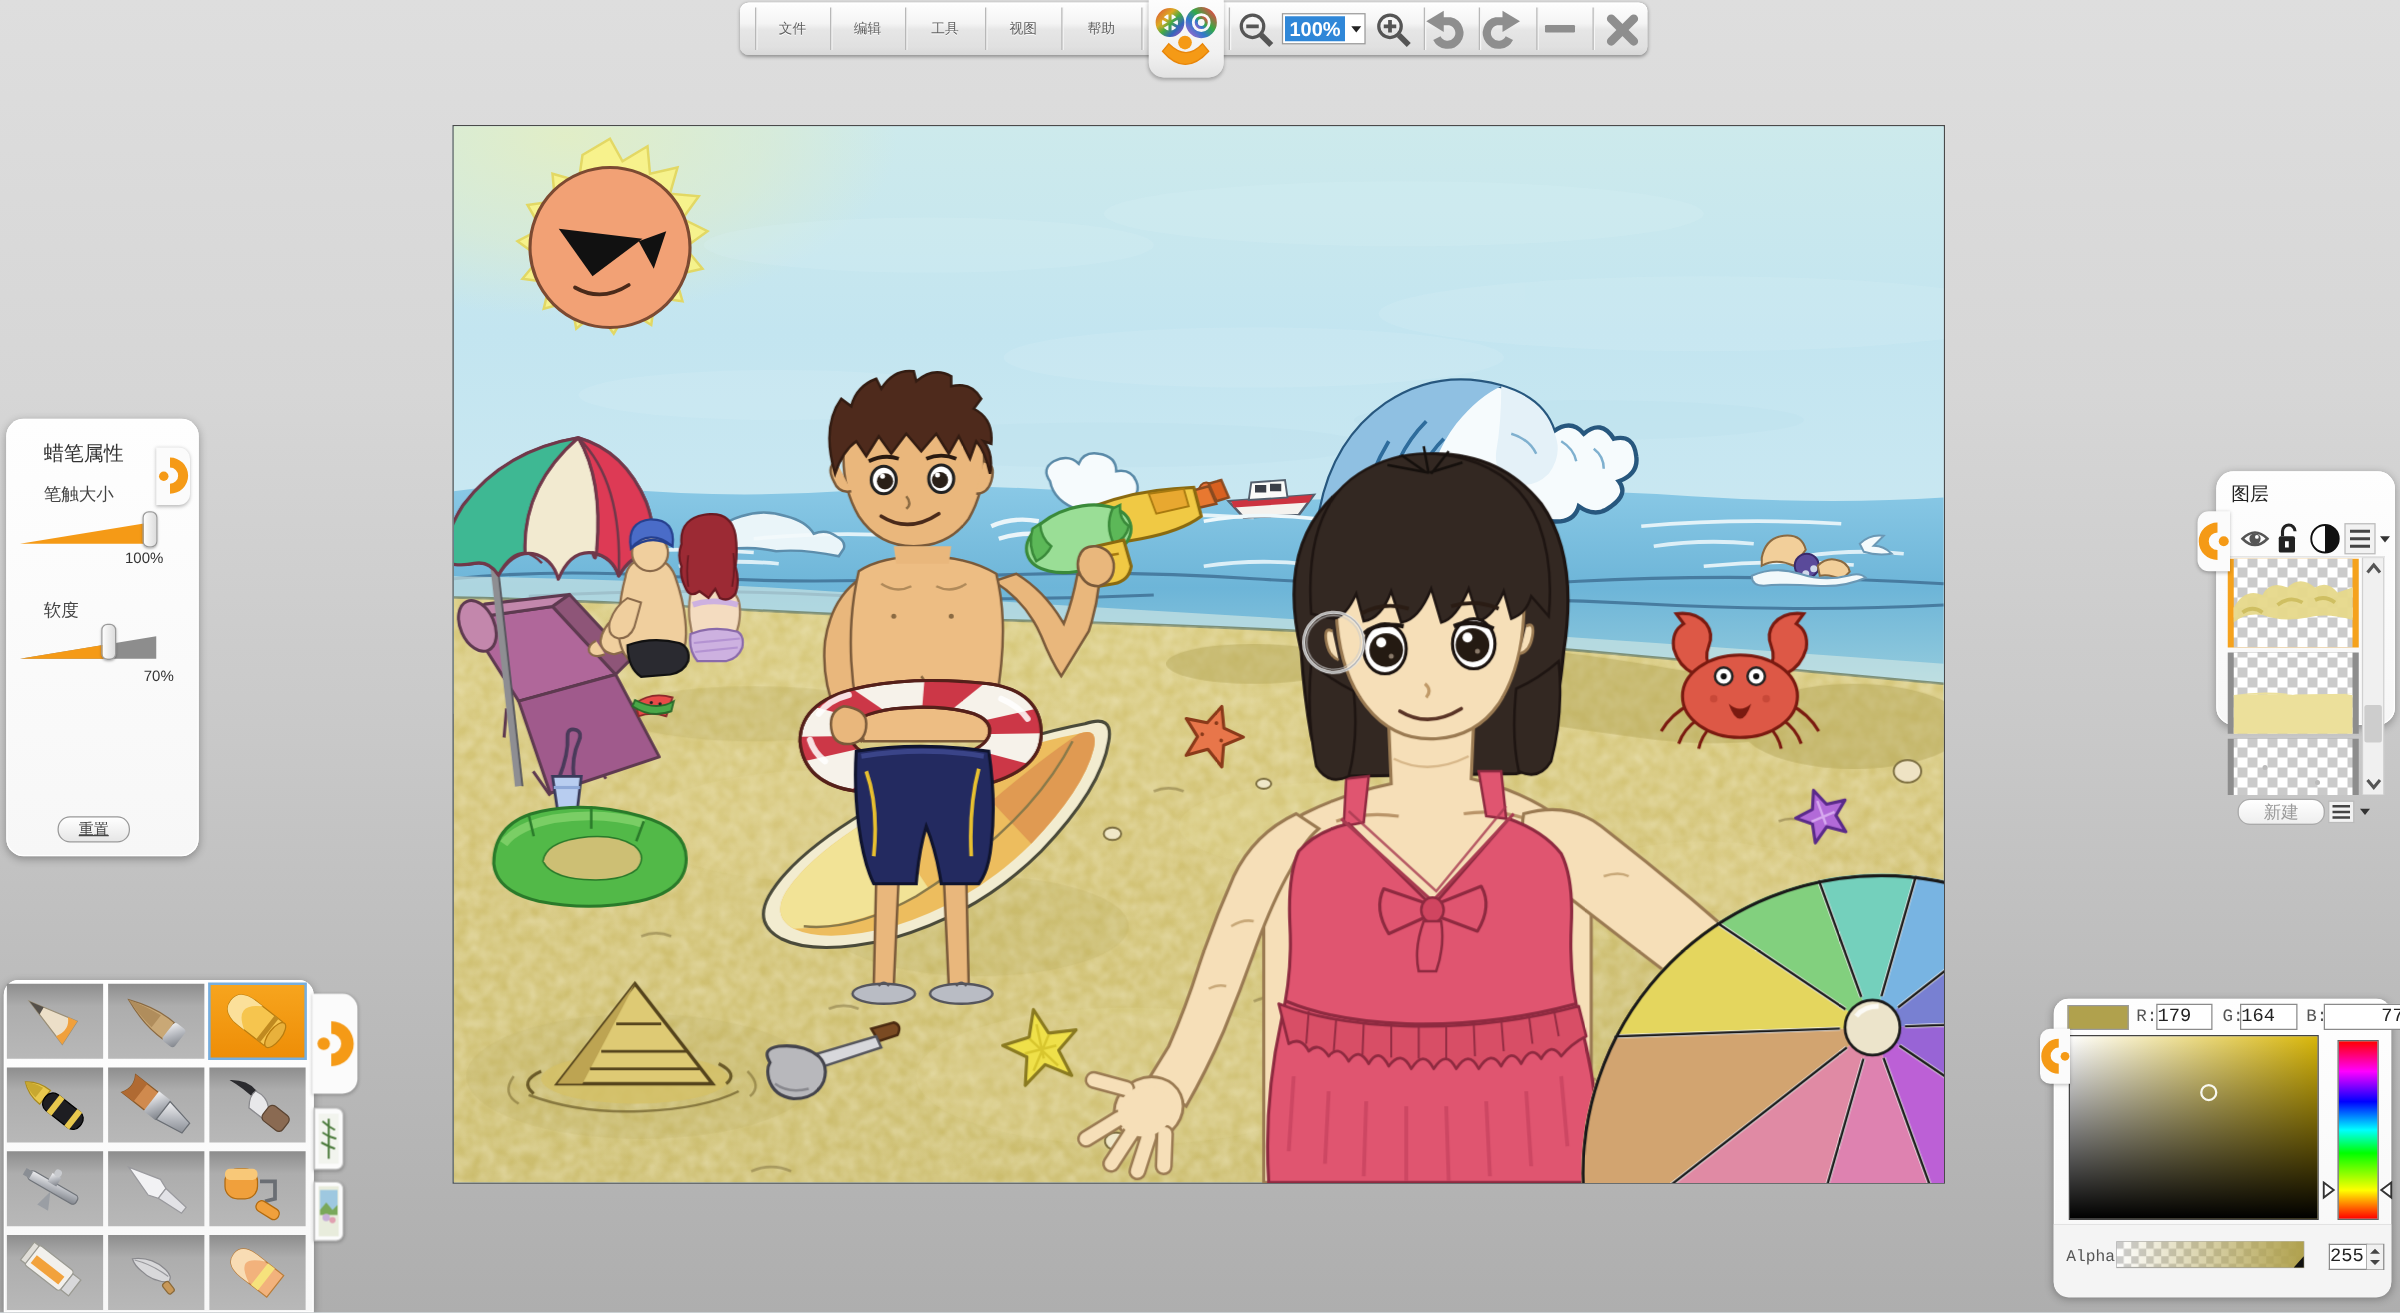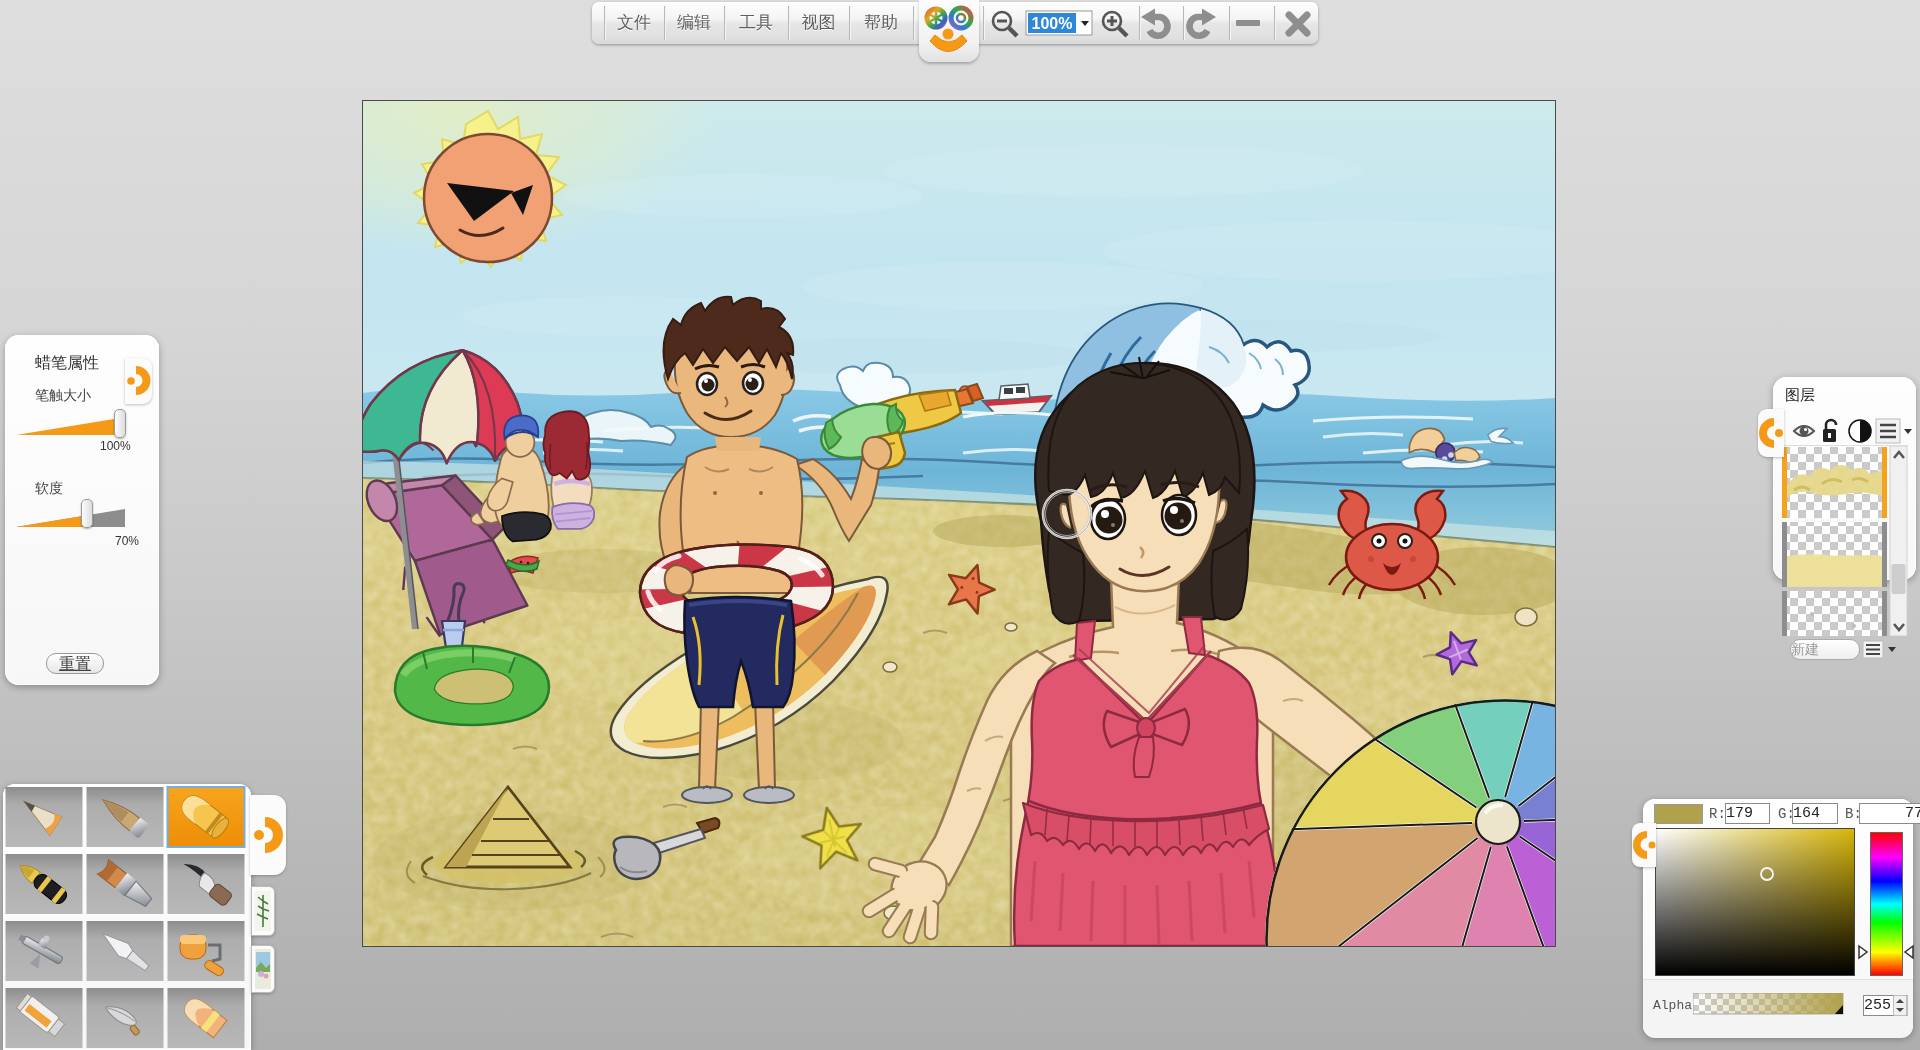--- a/index.html
+++ b/index.html
@@ -5,32 +5,32 @@
  font-family:"Liberation Sans",sans-serif;}
 body{background:linear-gradient(180deg,#dedede 0%,#d6d6d6 30%,#c9c9c9 55%,#b9b9b9 80%,#aeaeae 100%);position:relative;}
 .abs{position:absolute;}
 
 #canvasWrap{left:362px;top:100px;width:1192px;height:845px;border:1px solid #4a4a4a;background:#cfe9f2;}
 
 #toolbar{left:592px;top:2px;width:726px;height:42px;border-radius:7px;
  background:linear-gradient(180deg,#fefefe 0%,#f4f4f4 40%,#e6e6e6 52%,#e0e0e0 85%,#d8d8d8 100%);
  box-shadow:0 1px 3px rgba(0,0,0,.35), inset 0 1px 0 #fff;}
 .sep{position:absolute;top:4px;height:34px;width:1px;background:#b8b8b8;box-shadow:1px 0 0 #f5f5f5;}
-.menu{position:absolute;top:0;height:36px;line-height:42px;text-align:center;font-size:17px;color:#5f5f5f;text-shadow:0 1px 0 #fff;}
+.menu{position:absolute;top:0;height:36px;line-height:42px;text-align:center;font-size:11px;color:#5f5f5f;text-shadow:0 1px 0 #fff;}
 #logoTab{left:919px;top:0px;width:60px;height:62px;background:linear-gradient(180deg,#fdfdfd,#f1f1f1 70%,#e2e2e2);border-radius:0 0 12px 12px;box-shadow:0 2px 3px rgba(0,0,0,.25);}
 
 .panel{background:linear-gradient(180deg,#fefefe,#f7f7f7);border-radius:14px;box-shadow:0 2px 7px rgba(0,0,0,.3), inset 0 0 0 1px #fff;}
 
 #propPanel{left:5px;top:335px;width:154px;height:350px;}
 #propPanel .t1{position:absolute;left:30px;top:18px;font-size:16px;color:#333;}
 #propPanel .t2{position:absolute;left:30px;top:52px;font-size:14px;color:#444;}
 #propPanel .t3{position:absolute;left:30px;top:145px;font-size:14px;color:#444;}
 .pct{position:absolute;font-size:12px;color:#333;}
 .knob{position:absolute;width:10px;height:27px;border-radius:5px;background:linear-gradient(90deg,#fdfdfd,#dcdcdc);border:1px solid #9a9a9a;box-shadow:0 1px 2px rgba(0,0,0,.3);}
-#resetBtn{position:absolute;left:41px;top:318px;width:56px;height:19px;border-radius:10px;border:1px solid #999;background:linear-gradient(180deg,#fff,#e6e6e6);font-size:16px;color:#444;text-align:center;line-height:19px;text-decoration:underline;}
+#resetBtn{position:absolute;left:41px;top:318px;width:56px;height:19px;border-radius:10px;border:1px solid #999;background:linear-gradient(180deg,#fff,#e6e6e6);font-size:12px;color:#444;text-align:center;line-height:19px;text-decoration:underline;}
 
 #brushPanel{left:3px;top:784px;width:248px;height:266px;border-radius:12px 12px 0 0;}
 
 #layersPanel{left:1773px;top:377px;width:143px;height:203px;}
 
 #colorPanel{left:1643px;top:799px;width:270px;height:238px;border-radius:12px;}
 .cinput{position:absolute;height:19px;border:1px solid #8a8a8a;background:#fff;font-family:"Liberation Mono",monospace;font-size:15px;color:#222;line-height:19px;}
 .clabel{position:absolute;font-family:"Liberation Mono",monospace;font-size:14px;color:#555;}
 
 .sideTab{position:absolute;background:#fbfbfb;box-shadow:0 1px 3px rgba(0,0,0,.25);}
@@ -827,21 +827,21 @@
   <rect x="0" y="145" width="105" height="45" fill="#8d8d8d"></rect>
   <rect x="5" y="145" width="95" height="45" fill="url(#chk)"></rect>
   <circle cx="30" cy="168" r="2" fill="#bbb"></circle>
       <circle cx="72" cy="180" r="2" fill="#bbb"></circle>
 
   <rect x="108" y="0" width="17" height="190" fill="#f0f0f0" stroke="#d0d0d0" stroke-width="1"></rect>
   <path d="M112 12 l5 -6 5 6" fill="none" stroke="#555" stroke-width="2.5"></path>
   <path d="M112 178 l5 6 5 -6" fill="none" stroke="#555" stroke-width="2.5"></path>
   <rect x="109.5" y="118" width="14" height="30" rx="2" fill="#cdcdcd"></rect>
  </svg>
- <div class="abs" style="left:17px;top:262px;width:68px;height:19px;border-radius:10px;border:1px solid #aaa;background:linear-gradient(180deg,#fff,#eee);font-size:14px;color:#9a9a9a;line-height:19px;">新建</div>
+ <div class="abs" style="left:17px;top:262px;width:68px;height:19px;border-radius:10px;border:1px solid #aaa;background:linear-gradient(180deg,#fff,#eee);font-size:14px;color:#9a9a9a;text-align:center;line-height:19px;">新建</div>
  <svg class="abs" style="left:89px;top:263px;" width="44" height="20" viewBox="0 0 44 20">
   <rect x="1" y="1" width="20" height="17" fill="#f2f2f2" stroke="#bbb"></rect>
   <path d="M4 5 h14 M4 9.5 h14 M4 14 h14" stroke="#444" stroke-width="2"></path>
   <path d="M26 7 l8 0 l-4 5 z" fill="#333"></path>
  </svg>
  <div class="sideTab" style="left:-15px;top:32px;width:26px;height:48px;border-radius:9px 0 0 9px;">
   <svg width="26" height="48" viewBox="0 0 26 48">
         <path d="M16 9 a15 15 0 0 0 0 30 l0 -8 a7 7 0 0 1 0 -14 z" fill="#f59a16"></path>
         <circle cx="21" cy="24" r="4" fill="#f59a16"></circle>
       </svg>

